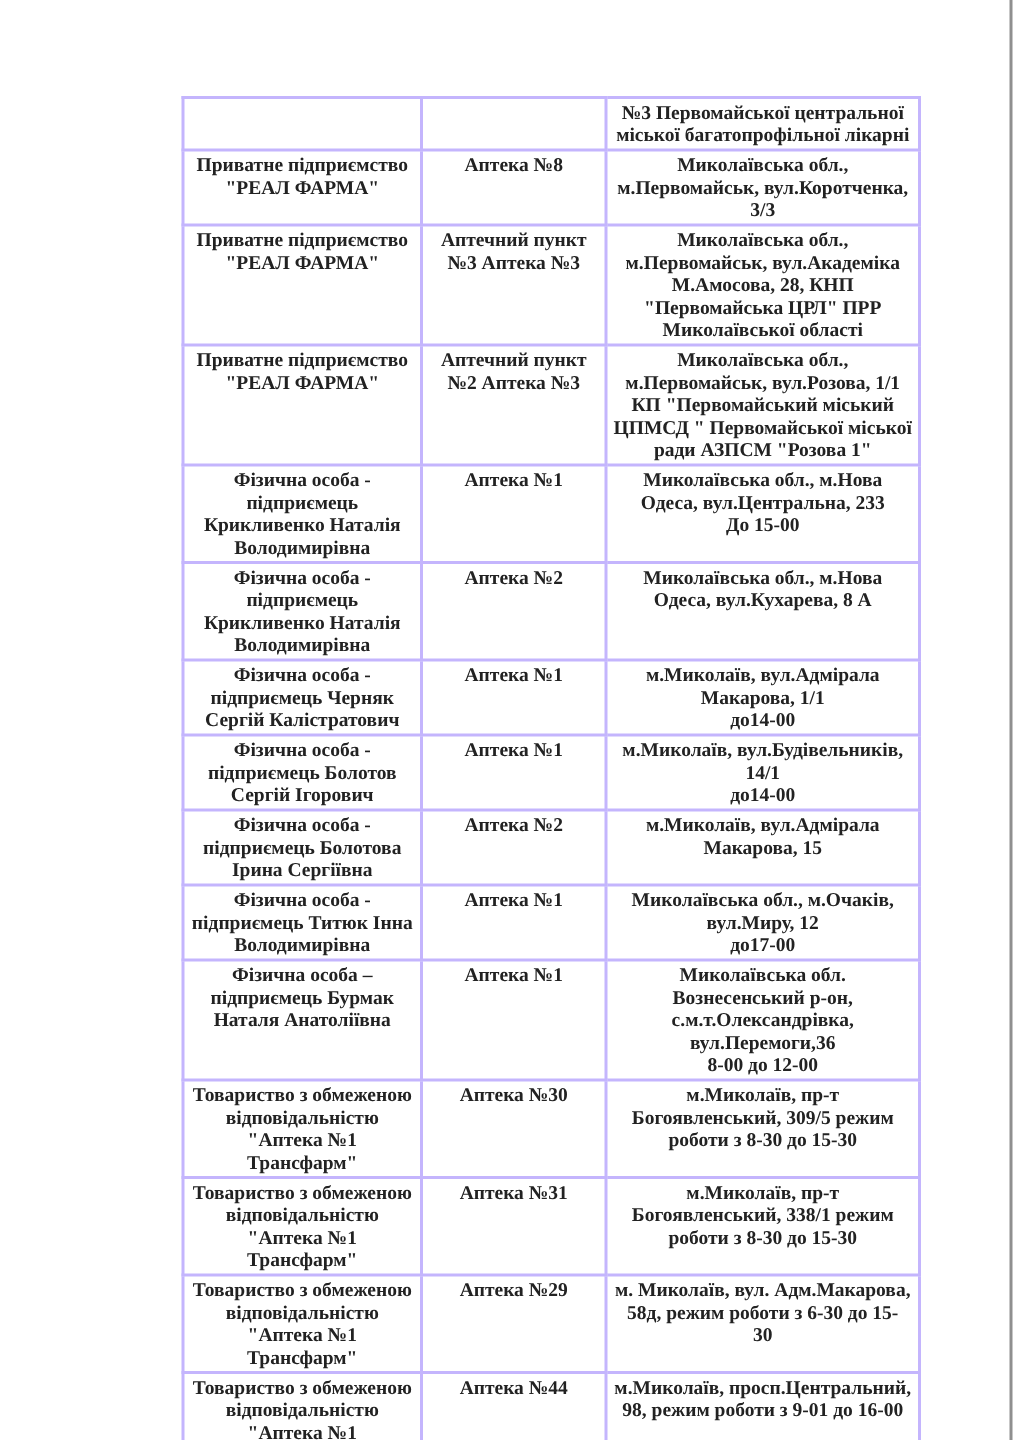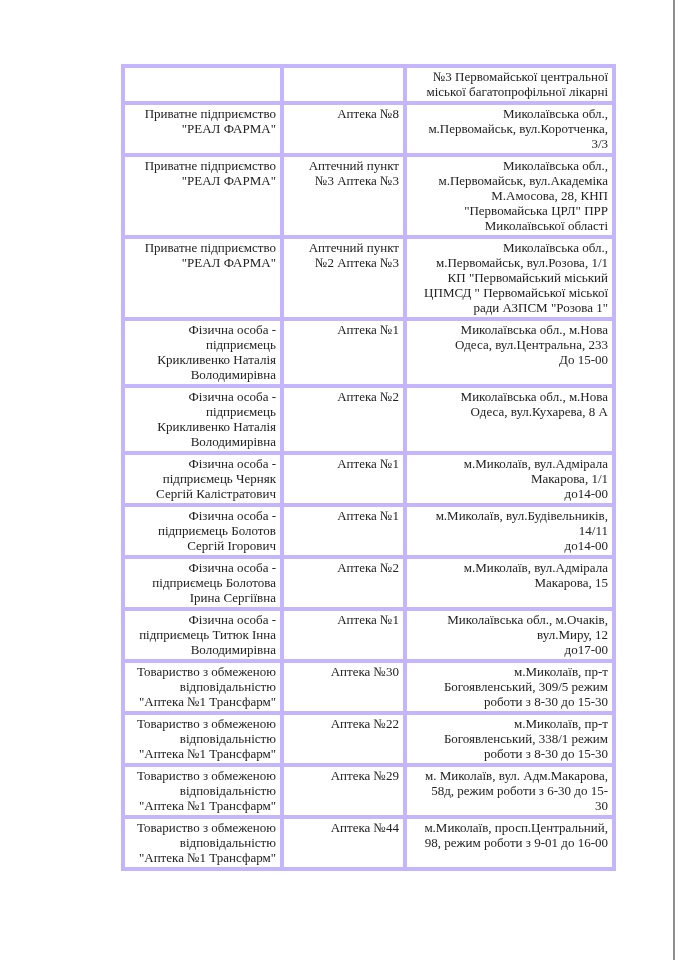--- a/index.html
+++ b/index.html
@@ -28,27 +28,28 @@
     position: absolute;
     left: 121px;
     top: 64px;
     width: 491px;
     border-collapse: collapse;
     table-layout: fixed;
     font-size: 13px;
     line-height: 15px;
   }
   table.registry td {
-    border: 4px solid #c4b5fd;
+    border: 2px solid #c4b5fd;
     vertical-align: top;
-    text-align: right;
+    text-align: center;
     padding: 1px 4px 2px 4px;
     white-space: pre-line;
     overflow: hidden;
     word-wrap: break-word;
+    font-weight: bold;
   }
   col.c-org  { width: 159px; }
   col.c-phar { width: 123px; }
   col.c-addr { width: 209px; }
 </style>
 </head>
 <body>
 
 <div id="canvas">
 
@@ -122,54 +123,65 @@
         <td>м.Миколаїв, вул.Адмірала
 Макарова, 1/1
 до14-00</td>
       </tr>
       <tr>
         <td>Фізична особа -
 підприємець Болотов
 Сергій Ігорович</td>
         <td>Аптека №1</td>
         <td>м.Миколаїв, вул.Будівельників,
-14/11
+14/1
 до14-00</td>
       </tr>
       <tr>
         <td>Фізична особа -
 підприємець Болотова
 Ірина Сергіївна</td>
         <td>Аптека №2</td>
         <td>м.Миколаїв, вул.Адмірала
 Макарова, 15</td>
       </tr>
       <tr>
         <td>Фізична особа -
 підприємець Титюк Інна
 Володимирівна</td>
         <td>Аптека №1</td>
         <td>Миколаївська обл., м.Очаків,
 вул.Миру, 12
 до17-00</td>
       </tr>
       <tr>
+        <td>Фізична особа –
+підприємець Бурмак
+Наталя Анатоліївна</td>
+        <td>Аптека №1</td>
+        <td>Миколаївська обл.
+Вознесенський р-он,
+с.м.т.Олександрівка,
+вул.Перемоги,36
+8-00 до 12-00</td>
+      </tr>
+      <tr>
         <td>Товариство з обмеженою
 відповідальністю
 "Аптека №1 Трансфарм"</td>
         <td>Аптека №30</td>
         <td>м.Миколаїв, пр-т
 Богоявленський, 309/5 режим
 роботи з 8-30 до 15-30</td>
       </tr>
       <tr>
         <td>Товариство з обмеженою
 відповідальністю
 "Аптека №1 Трансфарм"</td>
-        <td>Аптека №22</td>
+        <td>Аптека №31</td>
         <td>м.Миколаїв, пр-т
 Богоявленський, 338/1 режим
 роботи з 8-30 до 15-30</td>
       </tr>
       <tr>
         <td>Товариство з обмеженою
 відповідальністю
 "Аптека №1 Трансфарм"</td>
         <td>Аптека №29</td>
         <td>м. Миколаїв, вул. Адм.Макарова,

